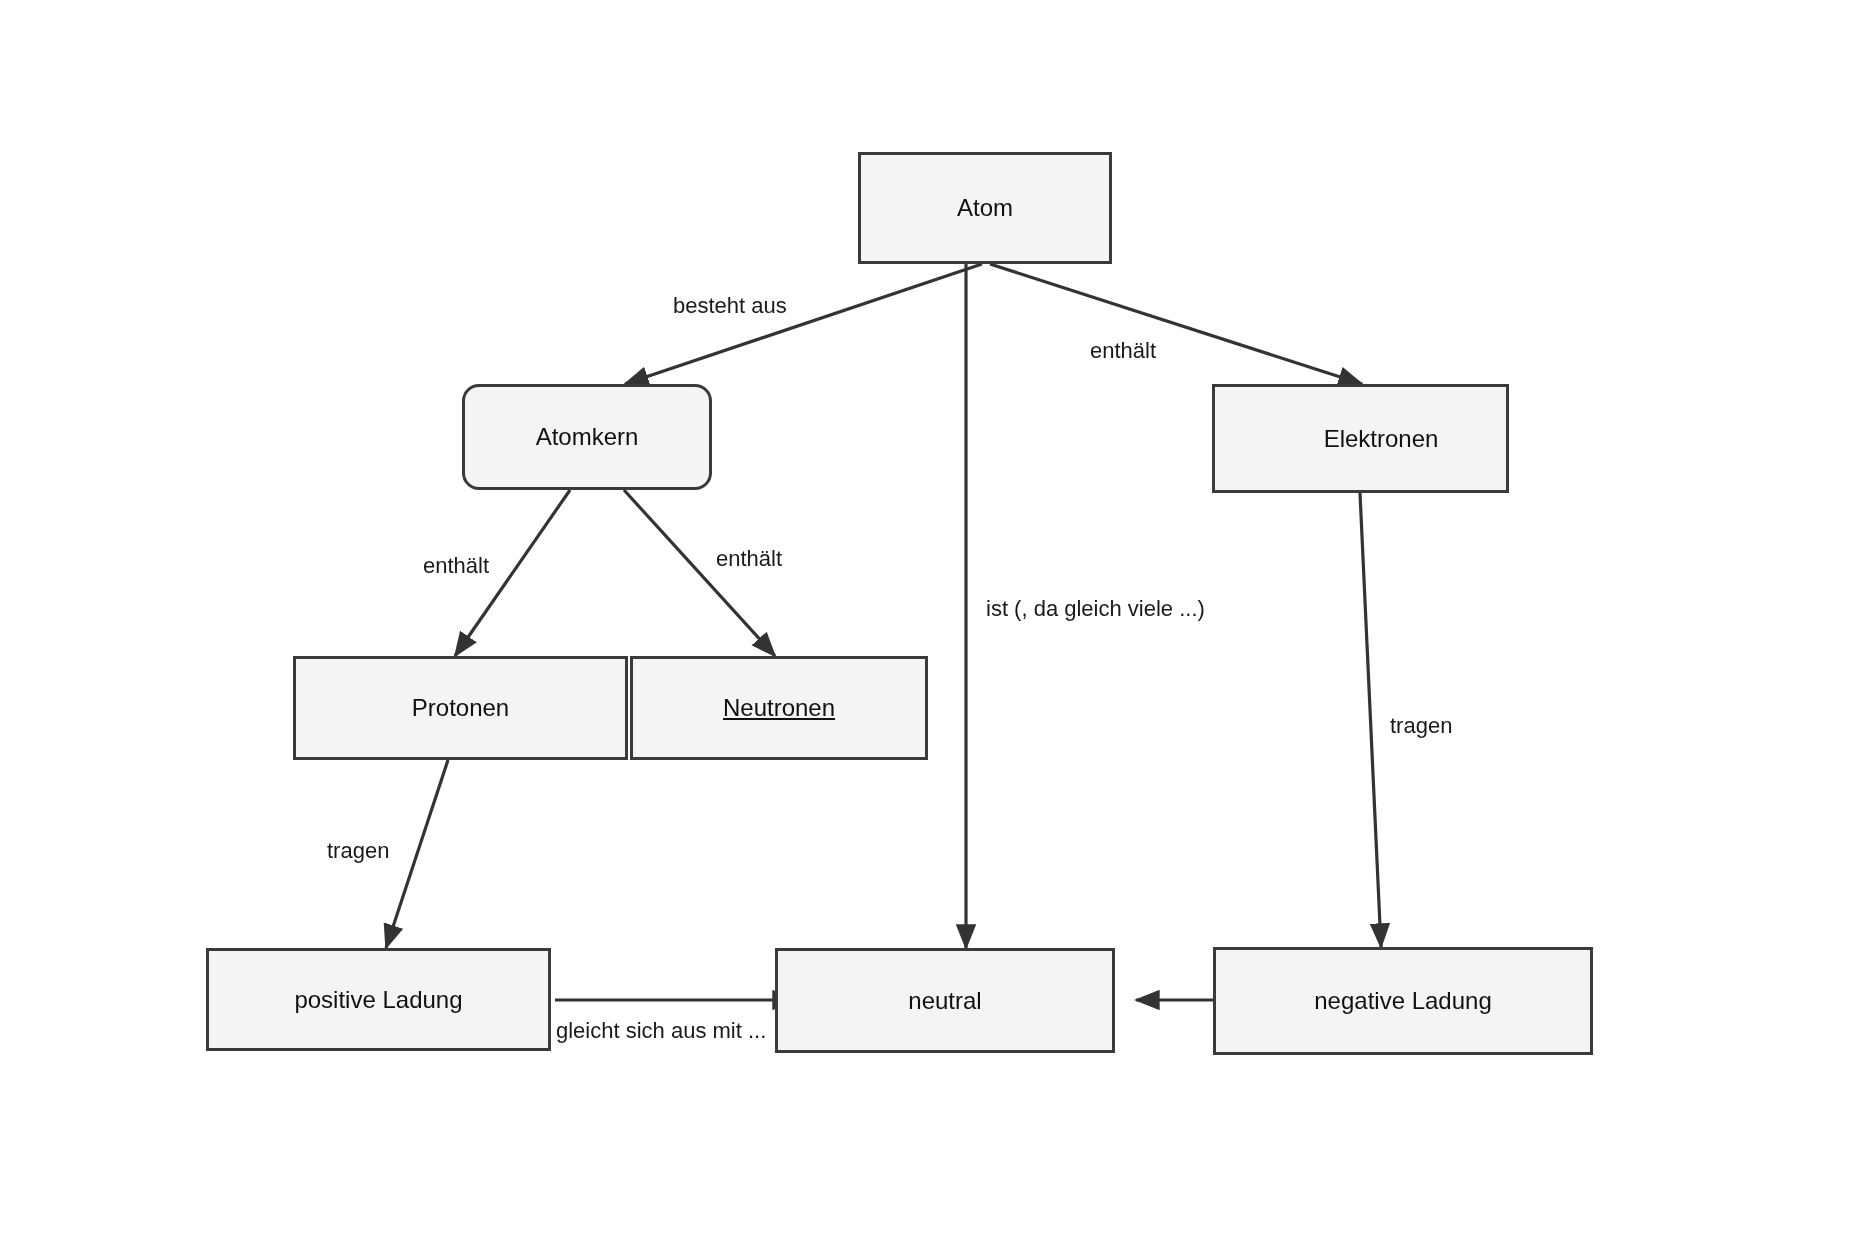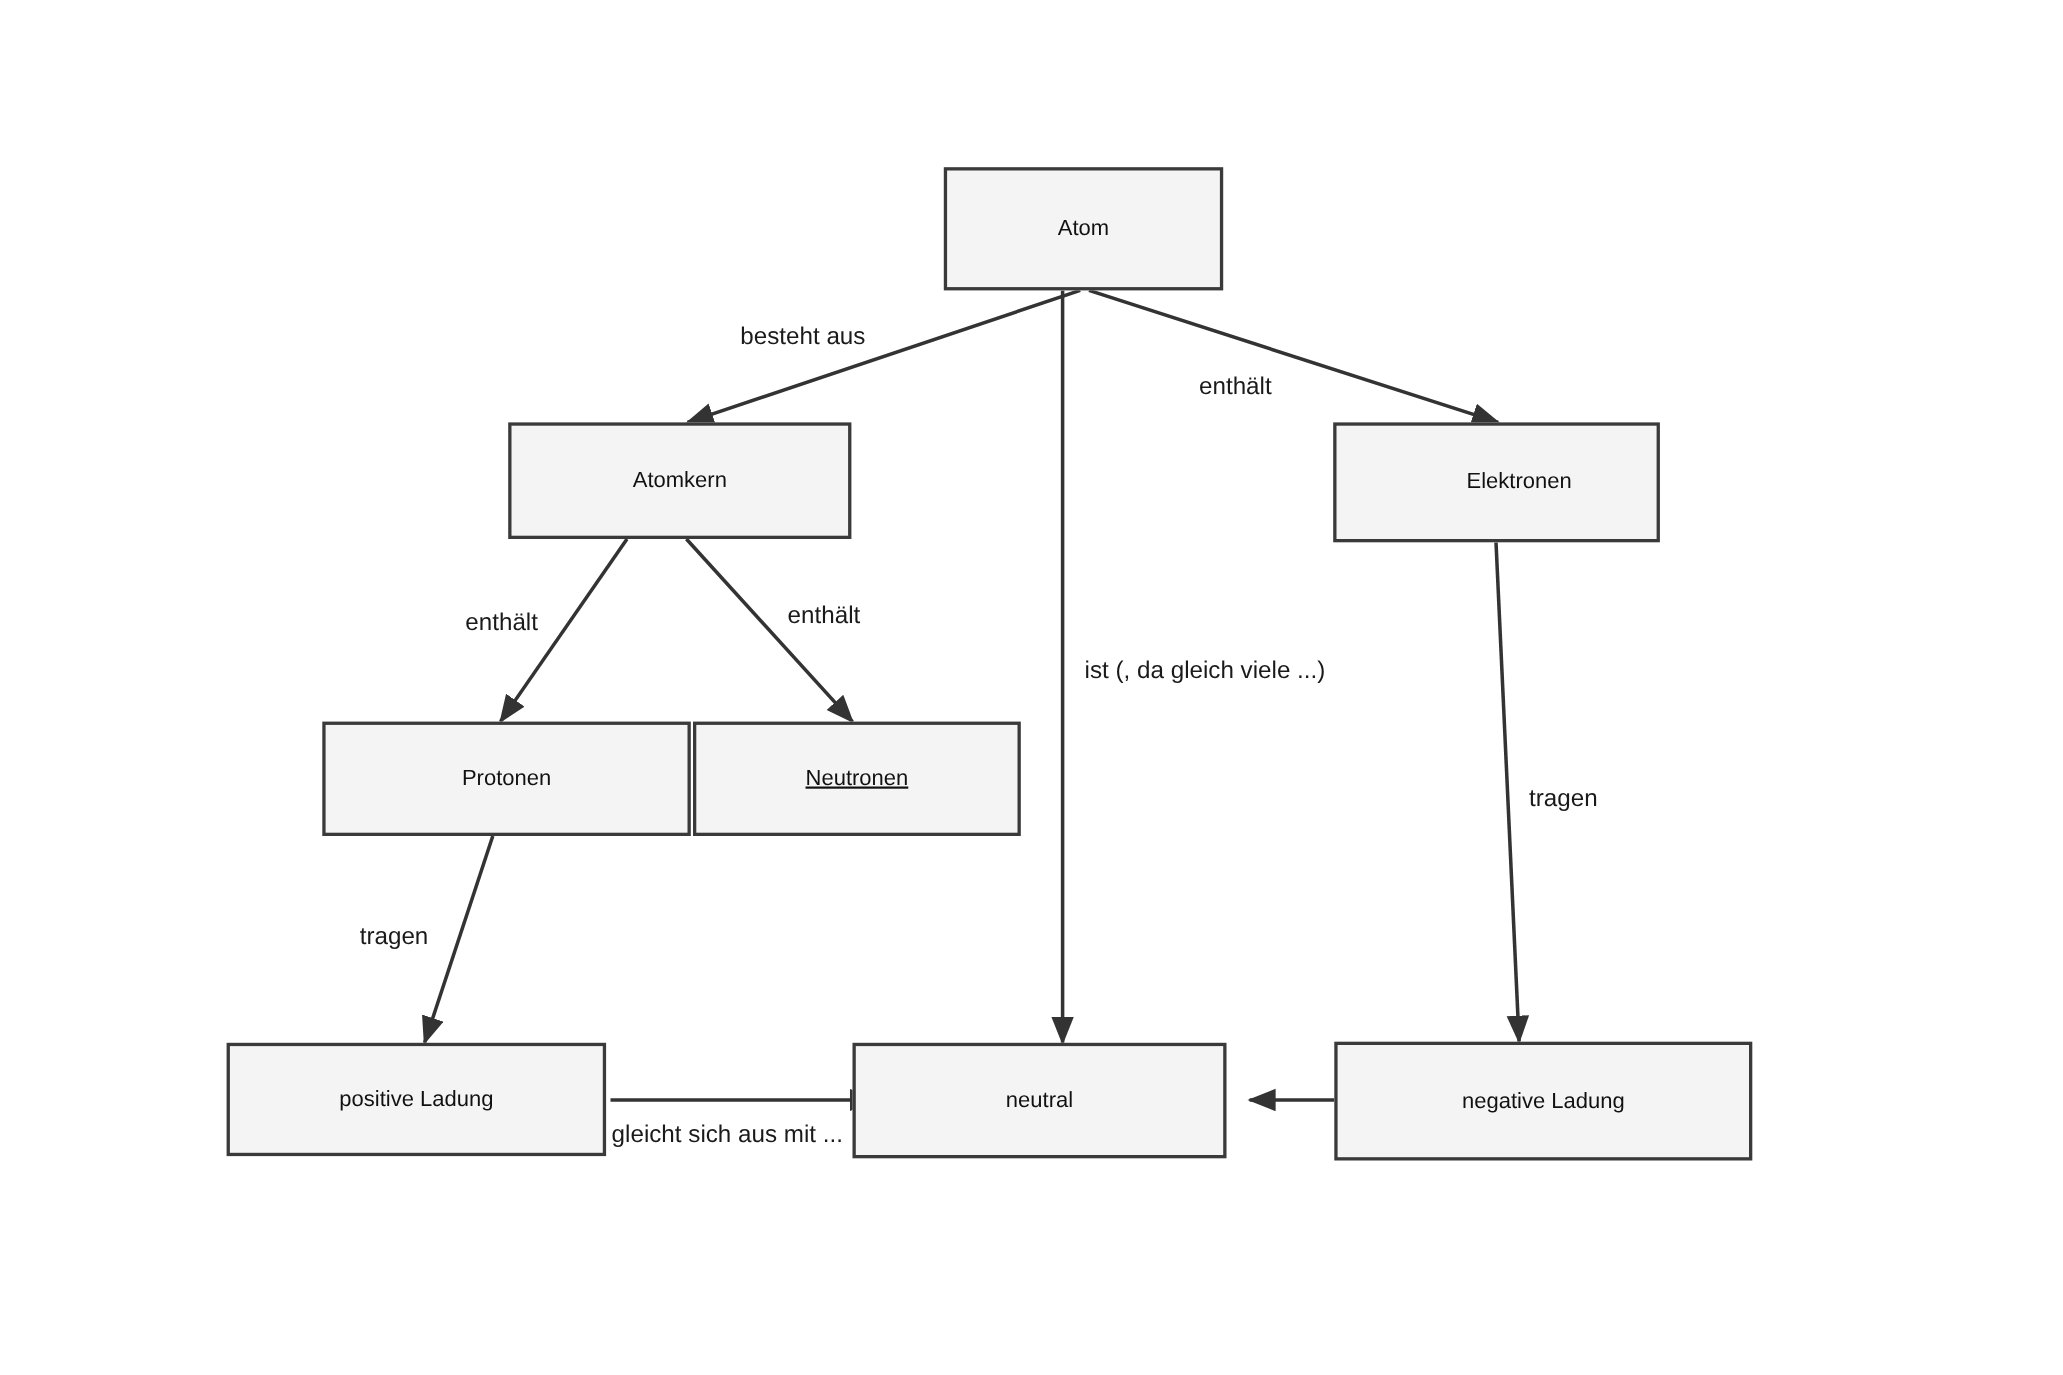--- a/index.html
+++ b/index.html
@@ -26,21 +26,21 @@
   }
   .node {
     position: absolute;
     box-sizing: border-box;
     background: #f4f4f4;
     border: 3px solid #3a3a3a;
     display: flex;
     align-items: center;
     justify-content: center;
     color: #111111;
-    font-size: 20px;
+    font-size: 24px;
     font-family: "Liberation Sans", sans-serif;
     z-index: 3;
   }
   .edge-label {
     position: absolute;
     color: #1a1a1a;
     font-size: 22px;
     font-family: Liberation Sans, sans-serif;
     white-space: nowrap;
     background: transparent;
@@ -68,21 +68,21 @@
         <line x1="1360" y1="493" x2="1381" y2="947" stroke="#333333" stroke-width="3.2" marker-end="url(#arrowhead)"></line>
         <line x1="555" y1="1000" x2="796" y2="1000" stroke="#333333" stroke-width="3.2" marker-end="url(#arrowhead)"></line>
         <line x1="1213" y1="1000" x2="1136" y2="1000" stroke="#333333" stroke-width="3.2" marker-end="url(#arrowhead)"></line>
       </g>
   </svg>
 
   <div id="node-layer">
       <div class="node" style="left: 858px; top: 152px; width: 254px; height: 112px; background: rgb(244, 244, 244); border-color: rgb(58, 58, 58); color: rgb(17, 17, 17);">
         <span>Atom</span>
       </div>
-      <div class="node" style="left: 462px; top: 384px; width: 312px; height: 106px; background: rgb(244, 244, 244); border-color: rgb(58, 58, 58); color: rgb(17, 17, 17);">
+      <div class="node" style="left: 462px; top: 384px; width: 250px; height: 106px; background: rgb(244, 244, 244); border-color: rgb(58, 58, 58); color: rgb(17, 17, 17); border-radius: 17px;">
         <span>Atomkern</span>
       </div>
       <div class="node" style="left: 1212px; top: 384px; width: 297px; height: 109px; background: rgb(244, 244, 244); border-color: rgb(58, 58, 58); color: rgb(17, 17, 17); padding-left: 41px;">
         <span>Elektronen</span>
       </div>
       <div class="node" style="left: 293px; top: 656px; width: 335px; height: 104px; background: rgb(244, 244, 244); border-color: rgb(58, 58, 58); color: rgb(17, 17, 17);">
         <span>Protonen</span>
       </div>
       <div class="node" style="left: 630px; top: 656px; width: 298px; height: 104px; background: rgb(244, 244, 244); border-color: rgb(58, 58, 58); color: rgb(17, 17, 17); text-decoration: underline;">
         <span>Neutronen</span>

